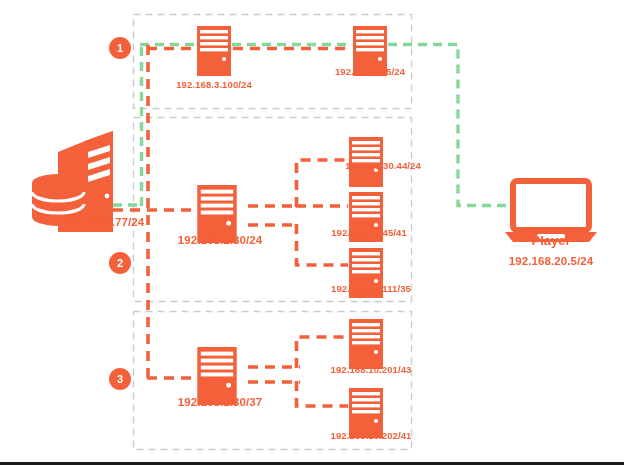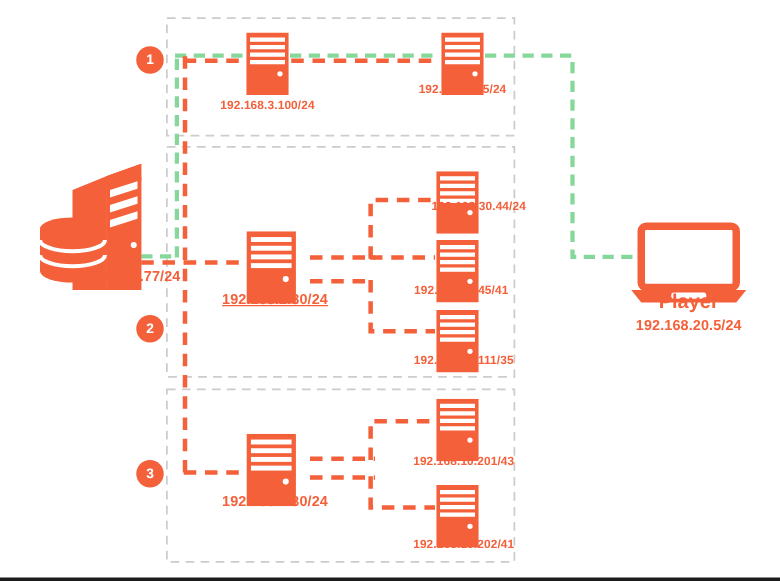--- a/index.html
+++ b/index.html
@@ -36,21 +36,21 @@
     letter-spacing: 0.1px;
     transform: translateX(-50%);
   }
   .ip-label.big {
     font-size: 11.5px;
   }
   .player-name {
     position: absolute;
     color: #f4603a;
     font-family: "Liberation Sans", sans-serif;
-    font-size: 16px;
+    font-size: 13px;
     font-weight: bold;
     white-space: nowrap;
     transform: translateX(-50%);
   }
   .zone-badge {
     position: absolute;
     width: 22px;
     height: 22px;
     border-radius: 50%;
     background: #f4603a;
@@ -174,25 +174,25 @@
 
   <div class="zone-badge" style="left:109px; top:37px;">1</div>
   <div class="zone-badge" style="left:109px; top:252px;">2</div>
   <div class="zone-badge" style="left:109px; top:368px;">3</div>
 
   <div class="ip-label big" style="left:82px; top:216px;margin-left:20px;">192.168.0.77/24</div>
 
   <div class="ip-label" style="left:214px; top:79px;">192.168.3.100/24</div>
   <div class="ip-label" style="left:370px; top:66px;">192.168.20.5/24</div>
 
-  <div class="ip-label big" style="left:220px; top:234px;text-decoration:underline;">192.168.2.80/24</div>
+  <div class="ip-label big" style="left:220px; top:234px;">192.168.2.80/24</div>
   <div class="ip-label" style="left:369px; top:160px;margin-left:14px;">192.168.30.44/24</div>
   <div class="ip-label" style="left:369px; top:227px;">192.168.30.45/41</div>
   <div class="ip-label" style="left:371px; top:283px;">192.168.50.111/35</div>
 
-  <div class="ip-label big" style="left:220px; top:396px;">192.168.1.30/24</div>
+  <div class="ip-label big" style="left:220px; top:396px;">192.168.1.30/37</div>
   <div class="ip-label" style="left:371px; top:364px;">192.168.10.201/43</div>
   <div class="ip-label" style="left:371px; top:430px;">192.168.10.202/41</div>
 
   <div class="player-name" style="left:551px; top:233px;">Player</div>
   <div class="ip-label big" style="left:551px; top:255px;">192.168.20.5/24</div>
 
 </div>
 
 </body></html>

